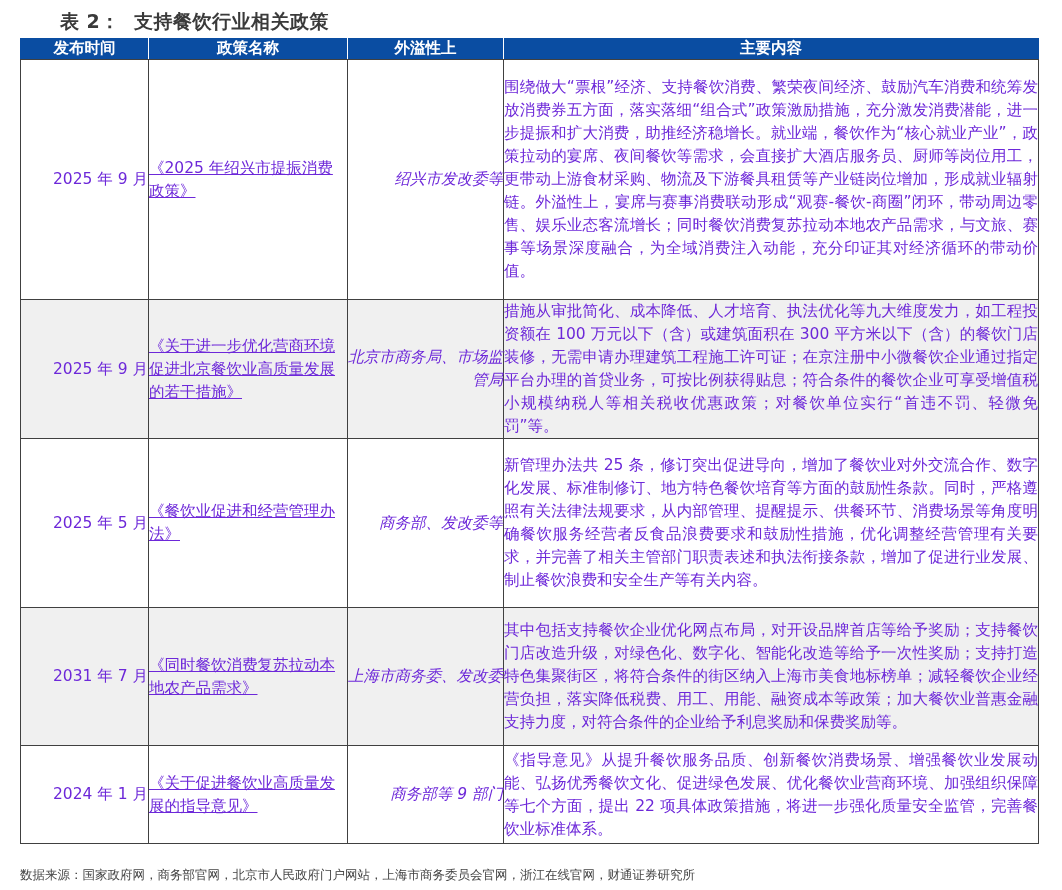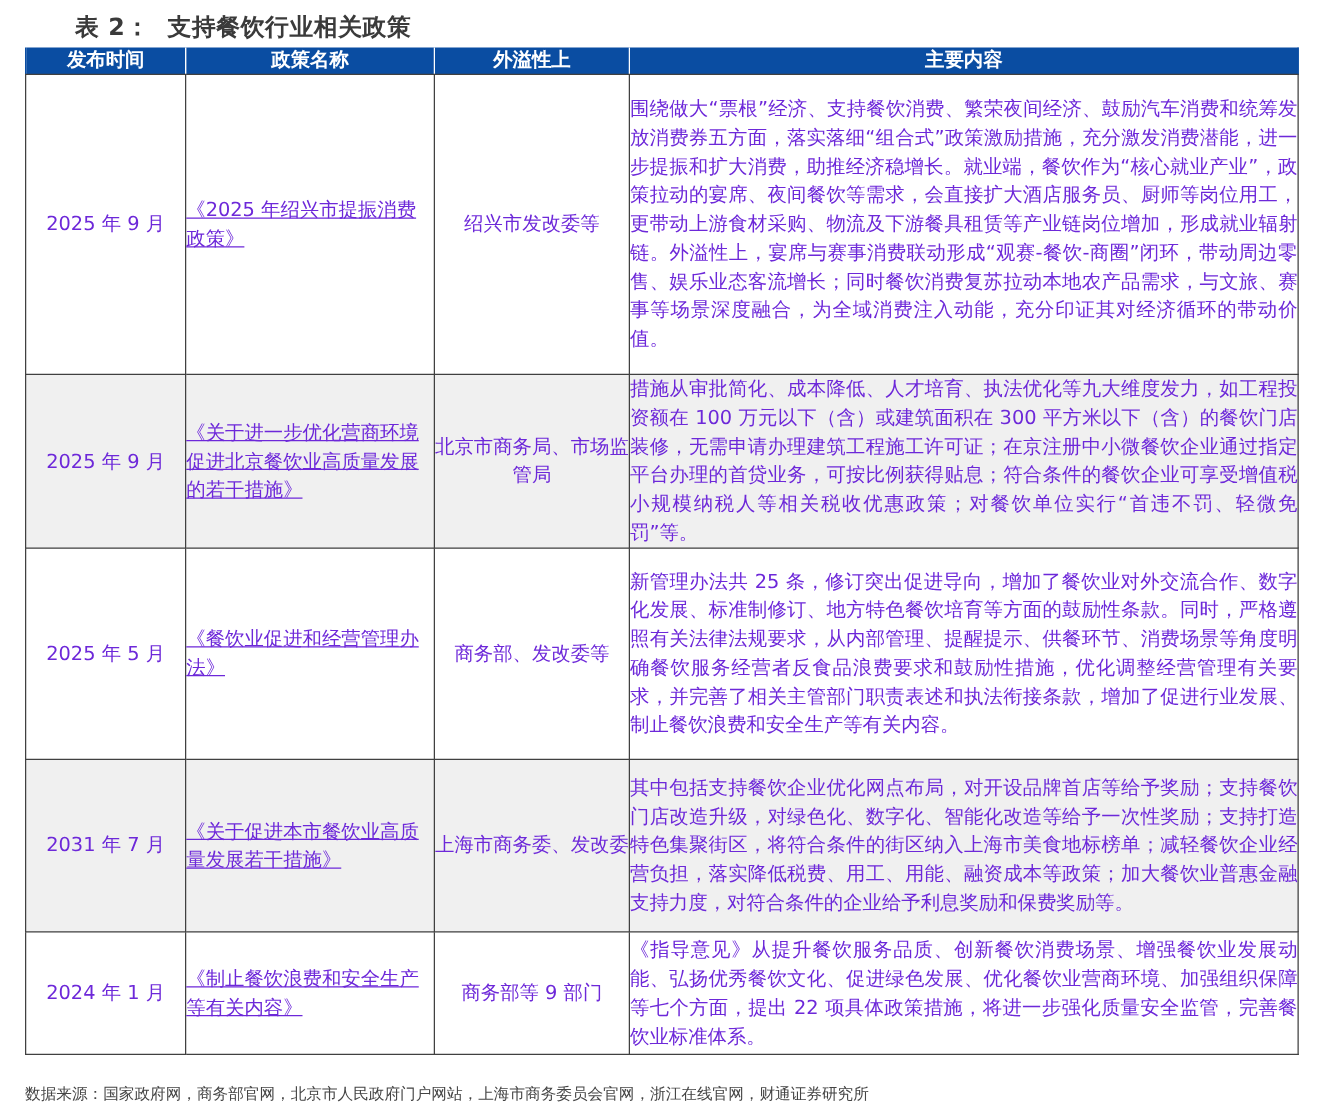--- a/index.html
+++ b/index.html
@@ -52,29 +52,29 @@
     table.policy th:last-child { border-right: 1px solid #0a4da2; }
     table.policy td {
       border: 1px solid #404040;
       padding: 0;
       vertical-align: middle;
       line-height: 23px;
       color: #6d28d9;
     }
     table.policy tr.row-even td { background: #ffffff; }
     table.policy tr.row-odd td { background: #f0f0f0; }
-    td.c-date, td.c-issuer { text-align: center; }
+    td.c-date, td.c-issuer { text-align: right; }
     td.c-name { padding: 0 4px; text-decoration: underline; }
     td.c-content {
       text-align: justify;
       padding: 0 2px 0 1px;
       font-size: 15.5px;
       line-height: 23px;
     }
-    td.c-issuer { padding: 0 0; }
+    td.c-issuer { padding: 0 0; font-style: italic; }
     .source {
       position: absolute;
       left: 20px;
       top: 855px;
       font-size: 12.5px;
       color: #444444;
       white-space: nowrap;
       margin-top: 12px;
     }
   </style>
@@ -112,26 +112,26 @@
       <td class="c-content">措施从审批简化、成本降低、人才培育、执法优化等九大维度发力，如工程投资额在 100 万元以下（含）或建筑面积在 300 平方米以下（含）的餐饮门店装修，无需申请办理建筑工程施工许可证；在京注册中小微餐饮企业通过指定平台办理的首贷业务，可按比例获得贴息；符合条件的餐饮企业可享受增值税小规模纳税人等相关税收优惠政策；对餐饮单位实行“首违不罚、轻微免罚”等。</td>
     </tr>
     <tr class="row-even" style="height:169px">
       <td class="c-date">2025 年 5 月</td>
       <td class="c-name">《餐饮业促进和经营管理办法》</td>
       <td class="c-issuer">商务部、发改委等</td>
       <td class="c-content">新管理办法共 25 条，修订突出促进导向，增加了餐饮业对外交流合作、数字化发展、标准制修订、地方特色餐饮培育等方面的鼓励性条款。同时，严格遵照有关法律法规要求，从内部管理、提醒提示、供餐环节、消费场景等角度明确餐饮服务经营者反食品浪费要求和鼓励性措施，优化调整经营管理有关要求，并完善了相关主管部门职责表述和执法衔接条款，增加了促进行业发展、制止餐饮浪费和安全生产等有关内容。</td>
     </tr>
     <tr class="row-odd" style="height:138px">
       <td class="c-date">2031 年 7 月</td>
-      <td class="c-name">《关于促进本市餐饮业高质量发展若干措施》</td>
+      <td class="c-name">《同时餐饮消费复苏拉动本地农产品需求》</td>
       <td class="c-issuer">上海市商务委、发改委</td>
       <td class="c-content">其中包括支持餐饮企业优化网点布局，对开设品牌首店等给予奖励；支持餐饮门店改造升级，对绿色化、数字化、智能化改造等给予一次性奖励；支持打造特色集聚街区，将符合条件的街区纳入上海市美食地标榜单；减轻餐饮企业经营负担，落实降低税费、用工、用能、融资成本等政策；加大餐饮业普惠金融支持力度，对符合条件的企业给予利息奖励和保费奖励等。</td>
     </tr>
     <tr class="row-even" style="height:98px">
       <td class="c-date">2024 年 1 月</td>
-      <td class="c-name">《制止餐饮浪费和安全生产等有关内容》</td>
+      <td class="c-name">《关于促进餐饮业高质量发展的指导意见》</td>
       <td class="c-issuer">商务部等 9 部门</td>
       <td class="c-content">《指导意见》从提升餐饮服务品质、创新餐饮消费场景、增强餐饮业发展动能、弘扬优秀餐饮文化、促进绿色发展、优化餐饮业营商环境、加强组织保障等七个方面，提出 22 项具体政策措施，将进一步强化质量安全监管，完善餐饮业标准体系。</td>
     </tr>
   </tbody>
 </table>
 
 <div class="source">数据来源：国家政府网，商务部官网，北京市人民政府门户网站，上海市商务委员会官网，浙江在线官网，财通证券研究所</div>
 
 </body></html>

